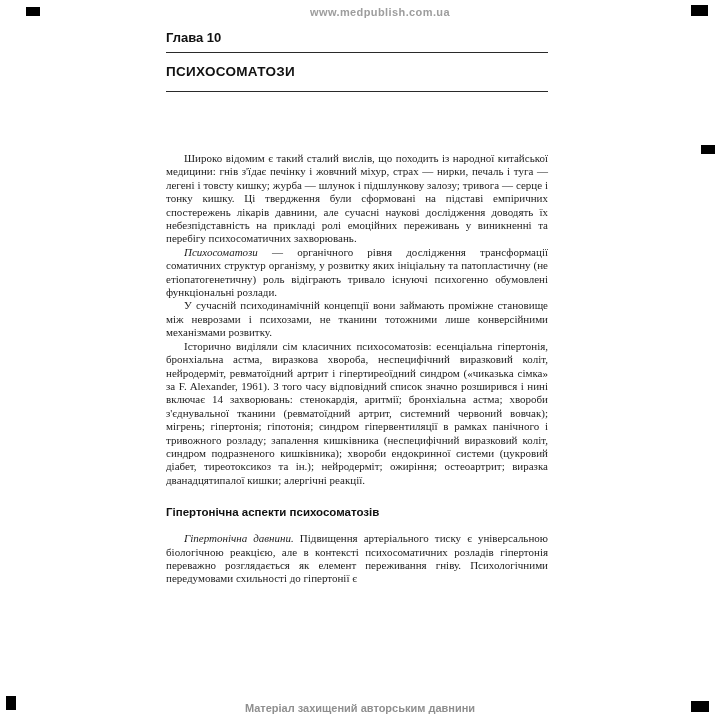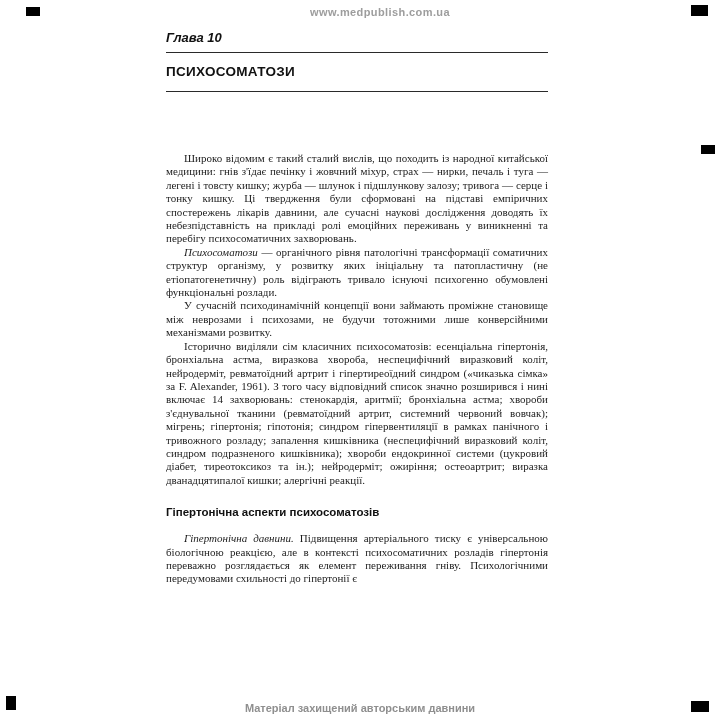--- a/index.html
+++ b/index.html
@@ -42,21 +42,20 @@
     position:absolute;
     left:166px;top:30px;
     width:382px;
   }
   .chapter-label{
     font-family:"Liberation Sans", sans-serif;
     font-weight:bold;
     font-size:13px;
     color:#111;
     margin:0 0 7px 0;
-    font-style:italic;
   }
   .rule{
     height:0;
     border-top:1.6px solid #2a2a2a;
     margin:0;
   }
   .chapter-title{
     font-family:"Liberation Sans", sans-serif;
     font-weight:bold;
     font-size:13.5px;
@@ -103,24 +102,24 @@
     <div class="chapter-label">Глава 10</div>
     <div class="rule"></div>
 
     <h1 class="chapter-title">ПСИХОСОМАТОЗИ</h1>
     <div class="rule"></div>
 
     <div class="body">
 
       <p><span class="lead"></span><span>Широко відомим є такий сталий вислів, що походить із народної китайської медицини: гнів з'їдає печінку і жовчний міхур, страх — нирки, печаль і туга — легені і товсту кишку; журба — шлунок і підшлункову залозу; тривога — серце і тонку кишку. Ці твердження були сформовані на підставі емпіричних спостережень лікарів давнини, але сучасні наукові дослідження доводять їх небезпідставність на прикладі ролі емоційних переживань у виникненні та перебігу психосоматичних захворювань.</span></p>
 
-      <p><span class="lead">Психосоматози</span><span> — органічного рівня патологічні трансформації соматичних структур організму, у розвитку яких ініціальну та патопластичну (не етіопатогенетичну) роль відіграють тривало існуючі психогенно обумовлені функціональні розлади.</span></p>
+      <p><span class="lead">Психосоматози</span><span> — органічного рівня дослідження трансформації соматичних структур організму, у розвитку яких ініціальну та патопластичну (не етіопатогенетичну) роль відіграють тривало існуючі психогенно обумовлені функціональні розлади.</span></p>
 
 
-      <p><span class="lead"></span><span>У сучасній психодинамічній концепції вони займають проміжне становище між неврозами і психозами, не будучи тотожними лише конверсійними механізмами розвитку.</span></p>
+      <p><span class="lead"></span><span>У сучасній психодинамічній концепції вони займають проміжне становище між неврозами і психозами, не тканини тотожними лише конверсійними механізмами розвитку.</span></p>
 
       <p><span class="lead"></span><span>Історично виділяли сім класичних психосоматозів: есенціальна гіпертонія, бронхіальна астма, виразкова хвороба, неспецифічний виразковий коліт, нейродерміт, ревматоїдний артрит і гіпертиреоїдний синдром («чиказька сімка» за F. Alexander, 1961). З того часу відповідний список значно розширився і нині включає 14 захворювань: стенокардія, аритмії; бронхіальна астма; хвороби з'єднувальної тканини (ревматоїдний артрит, системний червоний вовчак); мігрень; гіпертонія; гіпотонія; синдром гіпервентиляції в рамках панічного і тривожного розладу; запалення кишківника (неспецифічний виразковий коліт, синдром подразненого кишківника); хвороби ендокринної системи (цукровий діабет, тиреотоксикоз та ін.); нейродерміт; ожиріння; остеоартрит; виразка дванадцятипалої кишки; алергічні реакції.</span></p>
 
       <h2 class="section-heading">Гіпертонічна аспекти психосоматозів</h2>
 
       <p><span class="lead">Гіпертонічна давнини.</span><span> Підвищення артеріального тиску є універсальною біологічною реакцією, але в контексті психосоматичних розладів гіпертонія переважно розглядається як елемент переживання гніву. Психологічними передумовами схильності до гіпертонії є</span></p>
 
     </div>
   </div>
 

